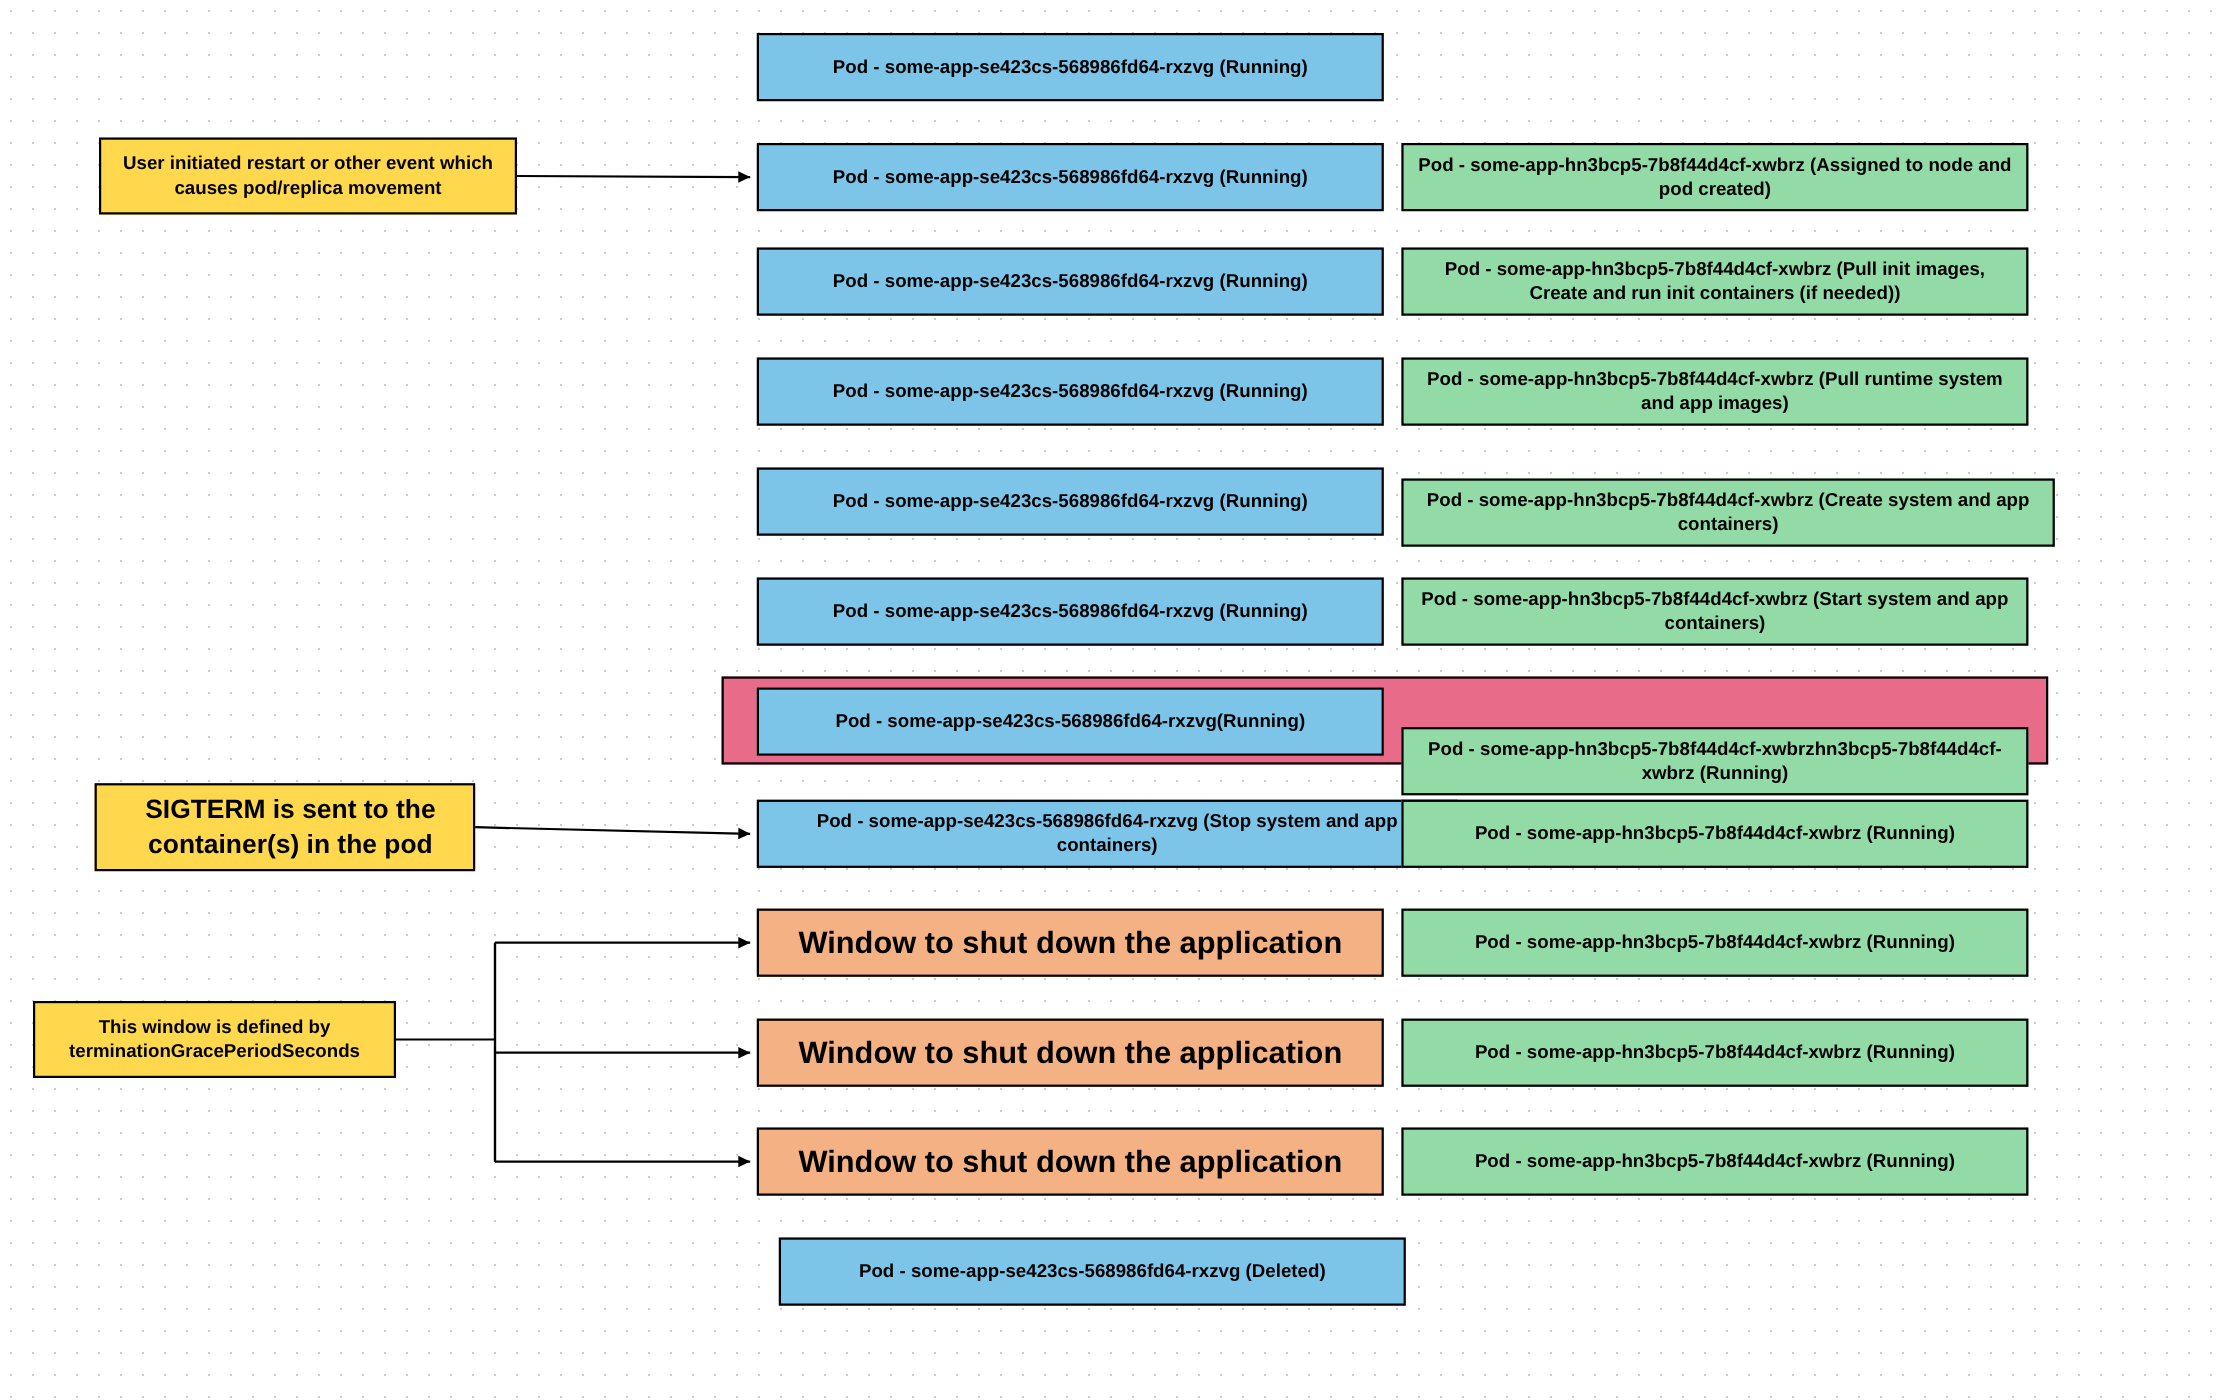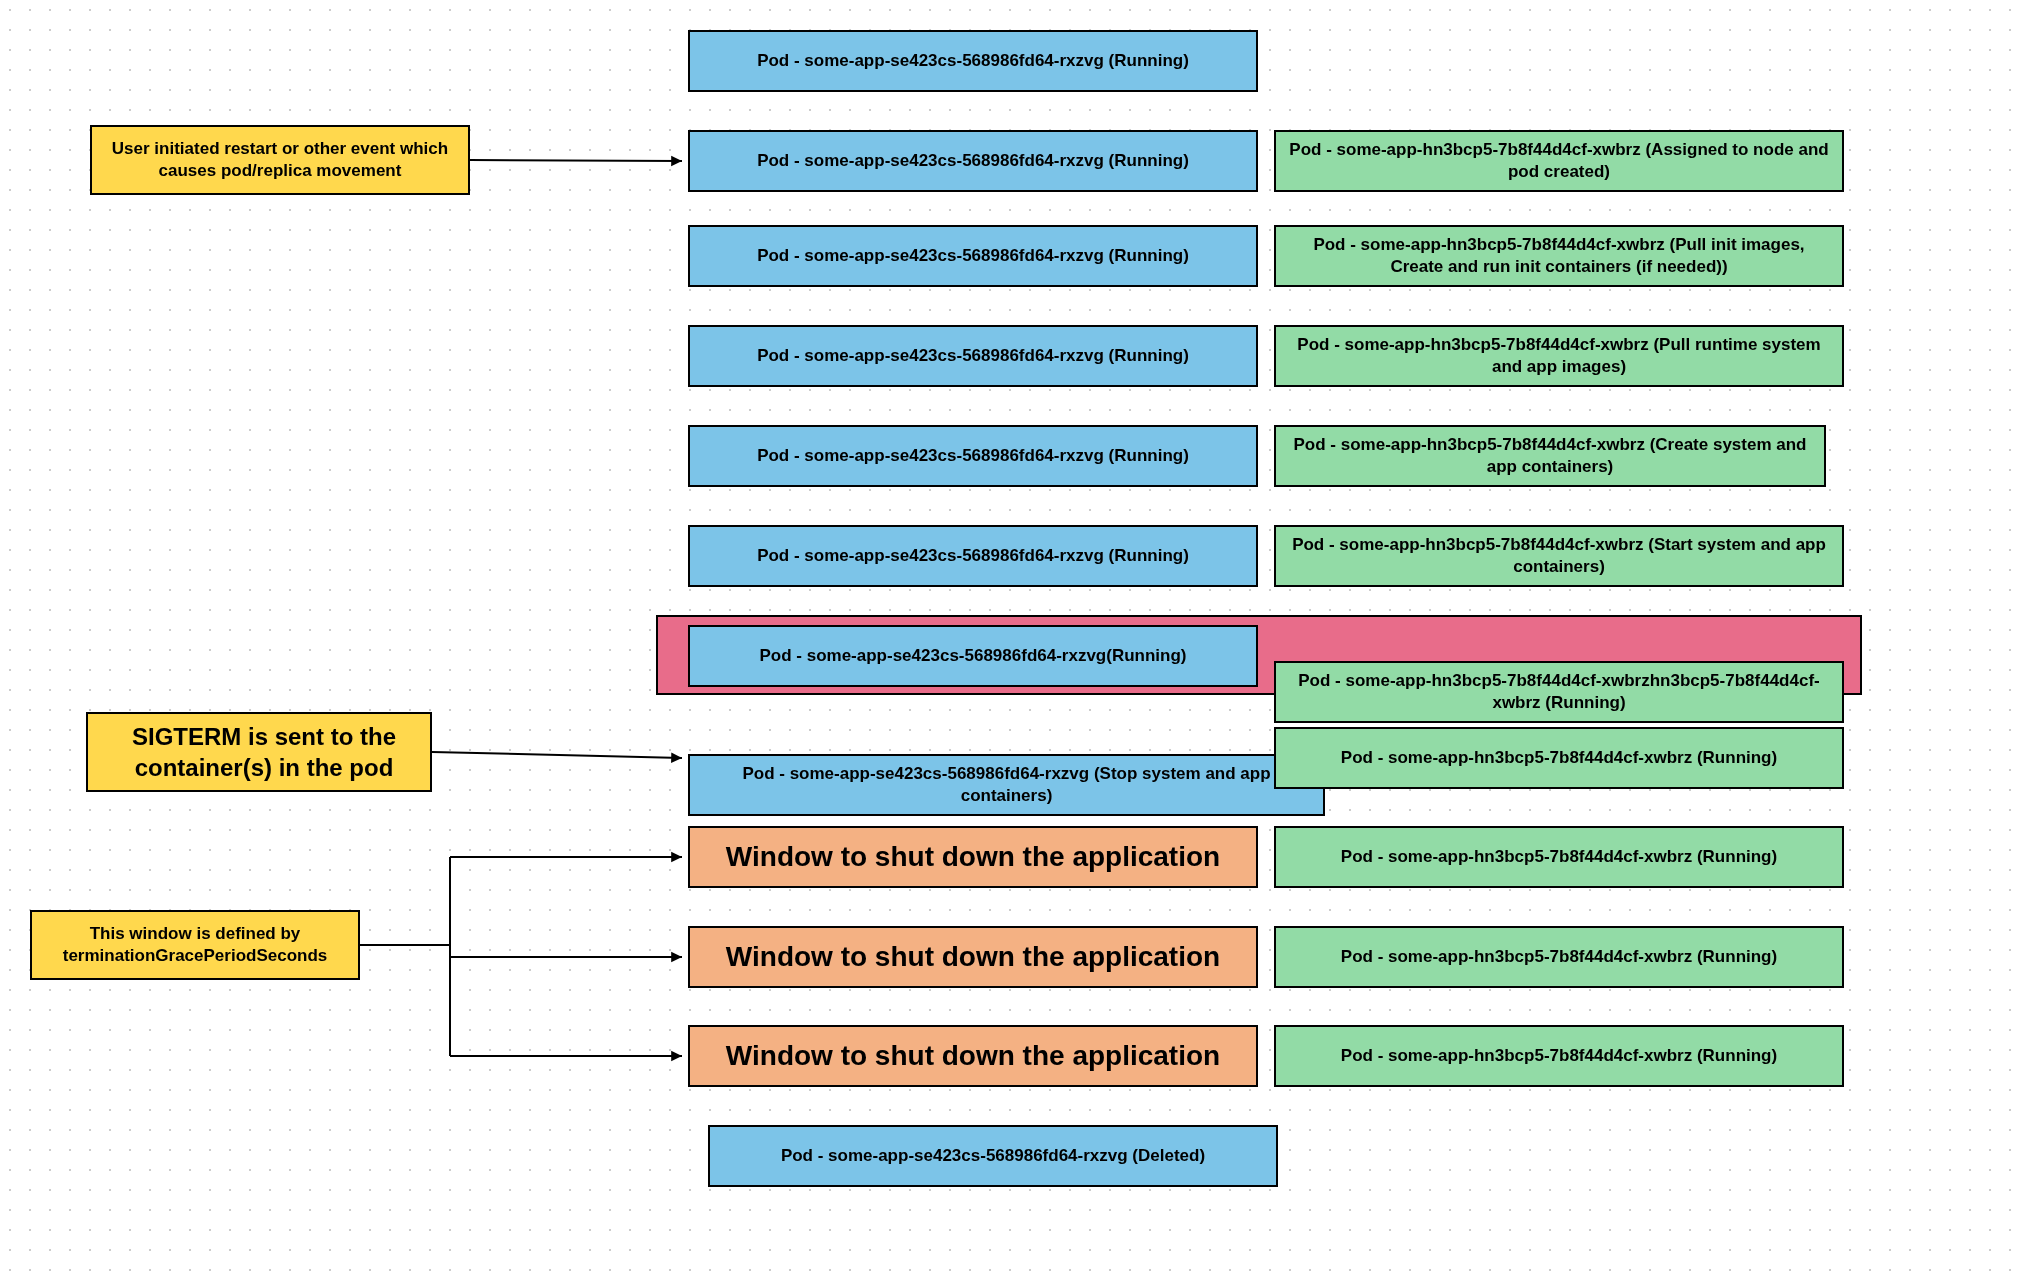--- a/index.html
+++ b/index.html
@@ -23,29 +23,29 @@
     <div class="box yellow" style="left: 90px; top: 125px; width: 380px; height: 70px;">User initiated restart or other event which causes pod/replica movement</div>
     <div class="box yellow big" style="left: 86px; top: 712px; width: 346px; height: 80px; padding-left: 20px;">SIGTERM is sent to the container(s) in the pod</div>
     <div class="box yellow" style="left: 30px; top: 910px; width: 330px; height: 70px;">This window is defined by terminationGracePeriodSeconds</div>
     <div class="box blue" style="left: 688px; top: 30px; width: 570px; height: 62px;">Pod - some-app-se423cs-568986fd64-rxzvg (Running)</div>
     <div class="box blue" style="left: 688px; top: 130px; width: 570px; height: 62px;">Pod - some-app-se423cs-568986fd64-rxzvg (Running)</div>
     <div class="box blue" style="left: 688px; top: 225px; width: 570px; height: 62px;">Pod - some-app-se423cs-568986fd64-rxzvg (Running)</div>
     <div class="box blue" style="left: 688px; top: 325px; width: 570px; height: 62px;">Pod - some-app-se423cs-568986fd64-rxzvg (Running)</div>
     <div class="box blue" style="left: 688px; top: 425px; width: 570px; height: 62px;">Pod - some-app-se423cs-568986fd64-rxzvg (Running)</div>
     <div class="box blue" style="left: 688px; top: 525px; width: 570px; height: 62px;">Pod - some-app-se423cs-568986fd64-rxzvg (Running)</div>
     <div class="box blue" style="left: 688px; top: 625px; width: 570px; height: 62px;">Pod - some-app-se423cs-568986fd64-rxzvg(Running)</div>
-    <div class="box blue" style="left: 688px; top: 754px; width: 637px; height: 62px;">Pod - some-app-se423cs-568986fd64-rxzvg (Stop system and app containers)</div>
+    <div class="box blue" style="left: 688px; top: 727px; width: 637px; height: 62px;">Pod - some-app-se423cs-568986fd64-rxzvg (Stop system and app containers)</div>
     <div class="box orange" style="left: 688px; top: 826px; width: 570px; height: 62px;">Window to shut down the application</div>
     <div class="box orange" style="left: 688px; top: 926px; width: 570px; height: 62px;">Window to shut down the application</div>
     <div class="box orange" style="left: 688px; top: 1025px; width: 570px; height: 62px;">Window to shut down the application</div>
     <div class="box blue" style="left: 708px; top: 1125px; width: 570px; height: 62px;">Pod - some-app-se423cs-568986fd64-rxzvg (Deleted)</div>
     <div class="box green" style="left: 1274px; top: 130px; width: 570px; height: 62px;">Pod - some-app-hn3bcp5-7b8f44d4cf-xwbrz (Assigned to node and pod created)</div>
     <div class="box green" style="left: 1274px; top: 225px; width: 570px; height: 62px;">Pod - some-app-hn3bcp5-7b8f44d4cf-xwbrz (Pull init images, Create and run init containers (if needed))</div>
     <div class="box green" style="left: 1274px; top: 325px; width: 570px; height: 62px;">Pod - some-app-hn3bcp5-7b8f44d4cf-xwbrz (Pull runtime system and app images)</div>
-    <div class="box green" style="left: 1274px; top: 425px; width: 552px; height: 62px;">Pod - some-app-hn3bcp5-7b8f44d4cf-xwbrz (Create system and app containers)</div>
+    <div class="box green" style="left: 1274px; top: 435px; width: 594px; height: 62px;">Pod - some-app-hn3bcp5-7b8f44d4cf-xwbrz (Create system and app containers)</div>
     <div class="box green" style="left: 1274px; top: 525px; width: 570px; height: 62px;">Pod - some-app-hn3bcp5-7b8f44d4cf-xwbrz (Start system and app containers)</div>
     <div class="box green" style="left: 1274px; top: 625px; width: 570px; height: 62px; margin-top: 36px;">Pod - some-app-hn3bcp5-7b8f44d4cf-xwbrzhn3bcp5-7b8f44d4cf-xwbrz (Running)</div>
     <div class="box green" style="left: 1274px; top: 727px; width: 570px; height: 62px;">Pod - some-app-hn3bcp5-7b8f44d4cf-xwbrz (Running)</div>
     <div class="box green" style="left: 1274px; top: 826px; width: 570px; height: 62px;">Pod - some-app-hn3bcp5-7b8f44d4cf-xwbrz (Running)</div>
     <div class="box green" style="left: 1274px; top: 926px; width: 570px; height: 62px;">Pod - some-app-hn3bcp5-7b8f44d4cf-xwbrz (Running)</div>
     <div class="box green" style="left: 1274px; top: 1025px; width: 570px; height: 62px;">Pod - some-app-hn3bcp5-7b8f44d4cf-xwbrz (Running)</div>
     <svg class="arrow" width="236" height="25" style="left: 458px; top: 148px;">
       <line x1="12" y1="12" x2="224" y2="13"></line>
       <polygon points="224,13 213.16393467831372,18.15554927666765 213.21305304573949,7.74245538240807" class="arrowhead"></polygon>
     </svg>

